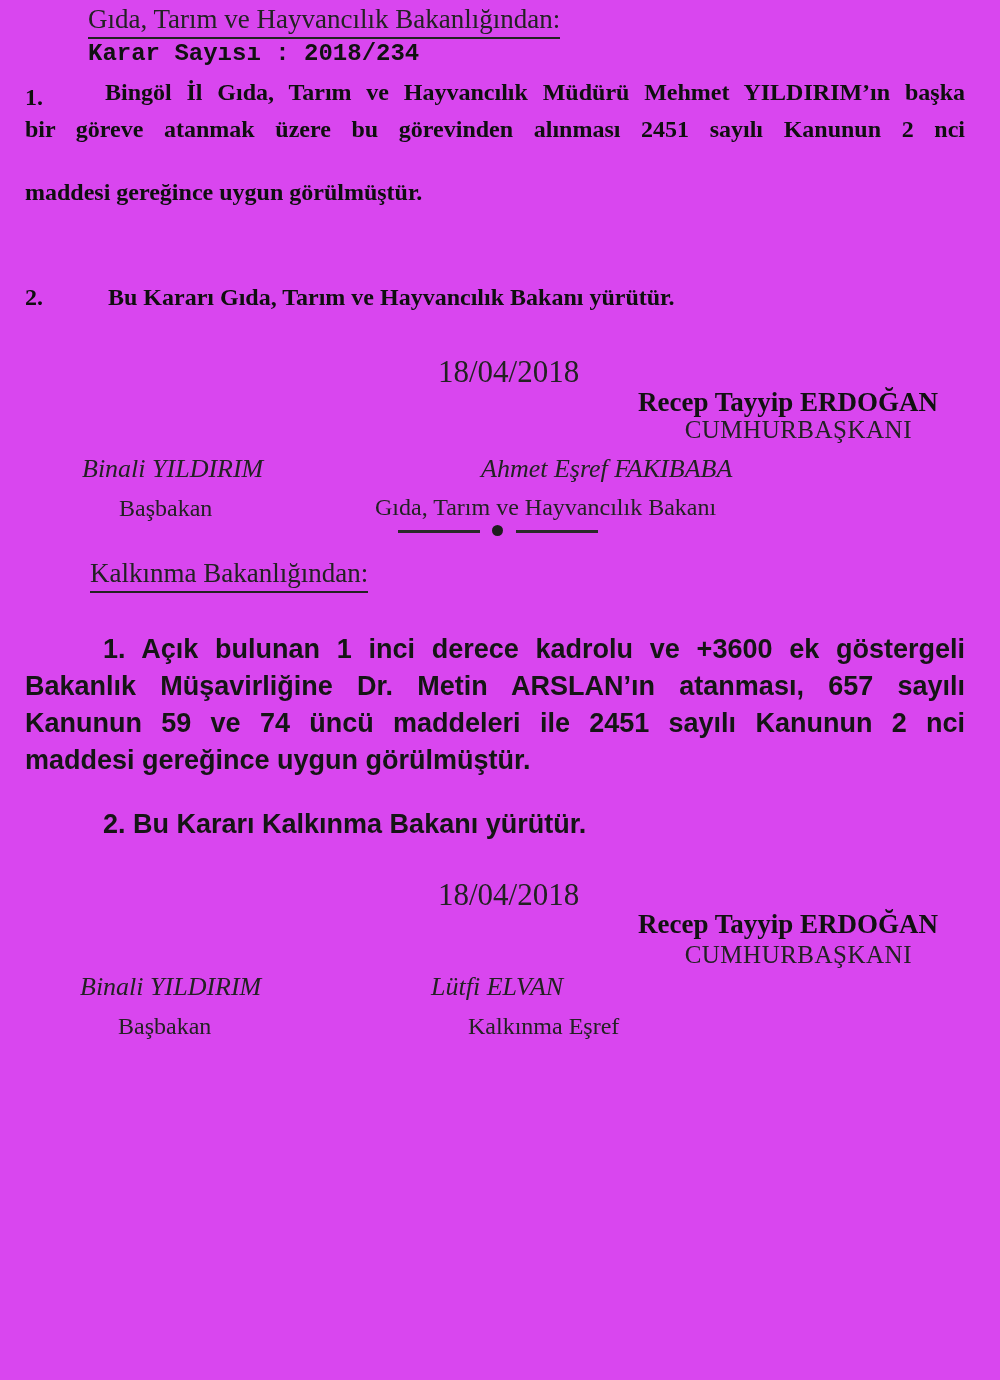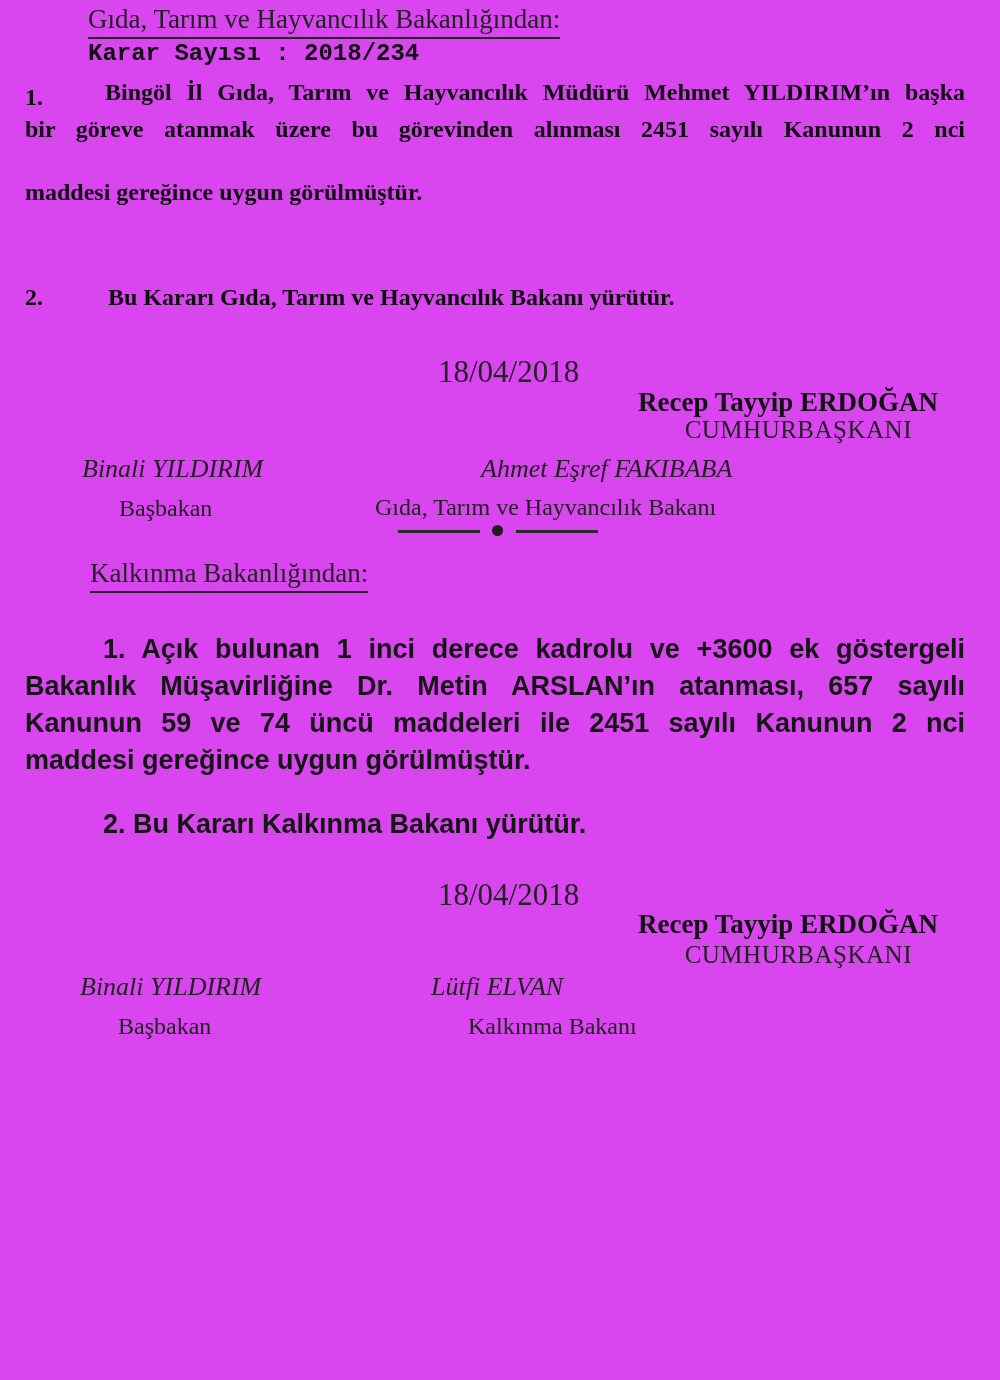--- a/index.html
+++ b/index.html
@@ -91,15 +91,15 @@
   <div class="abs s2body sans" style="left:25px; top:744px;">maddesi gereğince uygun görülmüştür.</div>
 
   <div class="abs s2body sans" style="left:103px; top:808px;">2. Bu Kararı Kalkınma Bakanı yürütür.</div>
 
   <div class="abs sig-date serif" style="left:438px; top:877px;">18/04/2018</div>
   <div class="abs sig-president-name serif" style="right:62px; top:909px;">Recep Tayyip ERDOĞAN</div>
   <div class="abs sig-president-title serif" style="right:88px; top:941px;">CUMHURBAŞKANI</div>
   <div class="abs sig-name serif" style="left:80px; top:972px;">Binali YILDIRIM</div>
   <div class="abs sig-name serif" style="left:431px; top:972px;">Lütfi ELVAN</div>
   <div class="abs sig-title serif" style="left:118px; top:1013px;">Başbakan</div>
-  <div class="abs sig-title serif" style="left:468px; top:1013px;">Kalkınma Bakanı</div>
+  <div class="abs sig-title serif" style="left:468px; top:1013px;">Kalkınma Eşref</div>
 
 </div>
 
 </body></html>

